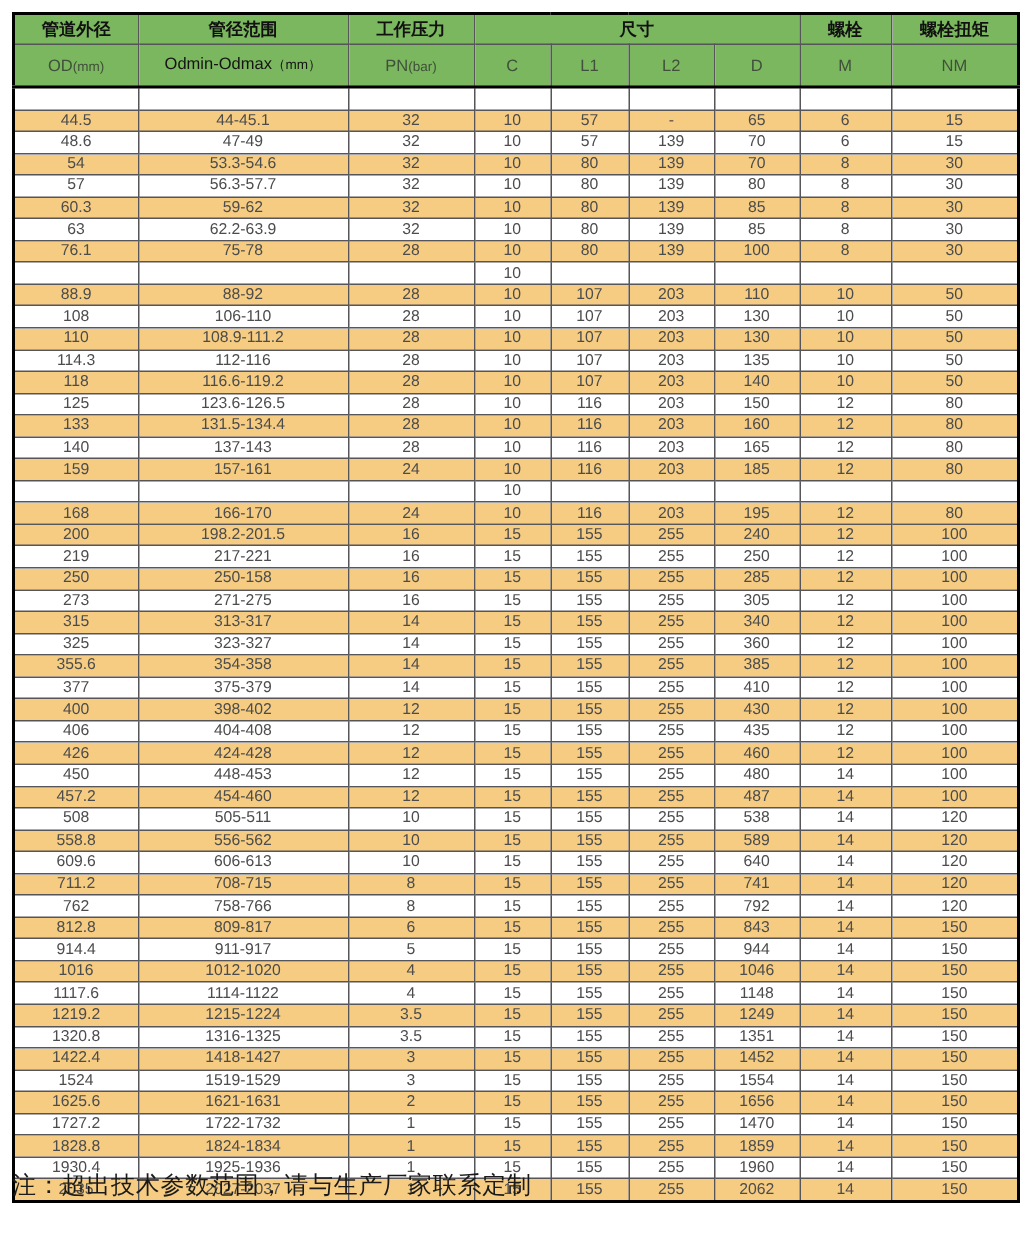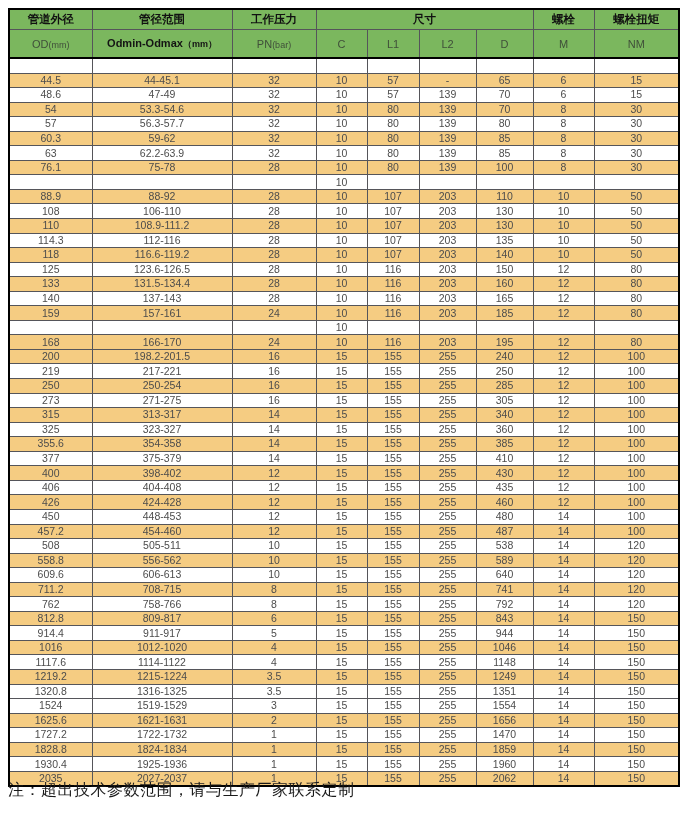--- a/index.html
+++ b/index.html
@@ -39,21 +39,21 @@
     font-weight: bold;
     color: #111111;
   }
   tr.sub-row th {
     height: 27px;
     font-size: 11px;
     font-weight: normal;
     color: #40503a;
   }
   tr.sub-row th .unit { font-size: 9px; margin-left: 0; }
-  tr.sub-row th.dark { color: #141414; font-weight: bold; }
+  tr.sub-row th.dark { color: #141414; font-weight: normal; }
   tbody td {
     height: 13.55px;
     font-size: 10.5px;
     color: #4c4c4c;
     line-height: 13px;
   }
   tbody tr.o td { background: #F5CC82; }
   tbody tr.w td { background: #ffffff; }
   .footnote {
     position: absolute;
@@ -338,21 +338,21 @@
           <td>16</td>
           <td>15</td>
           <td>155</td>
           <td>255</td>
           <td>250</td>
           <td>12</td>
           <td>100</td>
         </tr>
         <tr class="o">
           <td>250</td>
-          <td>250-254</td>
+          <td>250-158</td>
           <td>16</td>
           <td>15</td>
           <td>155</td>
           <td>255</td>
           <td>285</td>
           <td>12</td>
           <td>100</td>
         </tr>
         <tr class="w">
           <td>273</td>
@@ -575,20 +575,31 @@
           <td>150</td>
         </tr>
         <tr class="w">
           <td>1320.8</td>
           <td>1316-1325</td>
           <td>3.5</td>
           <td>15</td>
           <td>155</td>
           <td>255</td>
           <td>1351</td>
+          <td>14</td>
+          <td>150</td>
+        </tr>
+        <tr class="o">
+          <td>1422.4</td>
+          <td>1418-1427</td>
+          <td>3</td>
+          <td>15</td>
+          <td>155</td>
+          <td>255</td>
+          <td>1452</td>
           <td>14</td>
           <td>150</td>
         </tr>
         <tr class="w">
           <td>1524</td>
           <td>1519-1529</td>
           <td>3</td>
           <td>15</td>
           <td>155</td>
           <td>255</td>

